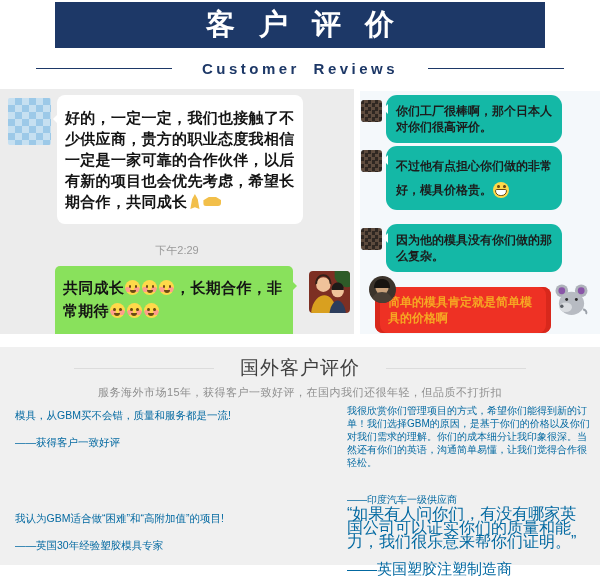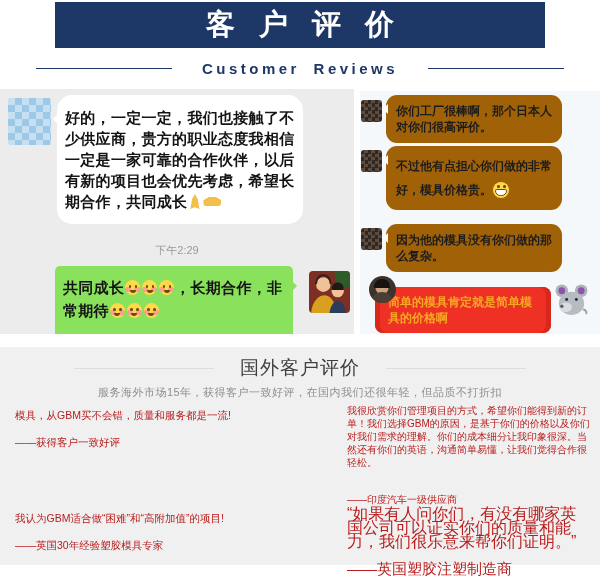--- a/index.html
+++ b/index.html
@@ -13,36 +13,36 @@
   .subheader{position:absolute;left:0;top:56px;width:600px;height:24px;
              display:flex;align-items:center;justify-content:center;gap:30px;}
   .subline{width:136px;height:1px;background:#1d3867;}
   .sub-en{color:#1d3867;font-size:15px;font-weight:bold;letter-spacing:3.5px;word-spacing:6px;white-space:nowrap;}
 
   
   .chat-left{position:absolute;left:0;top:89px;width:354px;height:245px;background:#ececec;overflow:hidden;}
   .avatar-blue{position:absolute;left:8px;top:9px;width:43px;height:47px;border-radius:2px;
     background:repeating-conic-gradient(#9cc9e8 0% 25%,#c6e0f1 0% 50%) 0 0/14px 14px,#aed3ec;}
   .bubble-in{position:absolute;left:57px;top:6px;width:246px;box-sizing:border-box;background:#fff;
-    border-radius:15px;padding:12px 8px;font-size:15px;line-height:21px;letter-spacing:0.3px;
+    border-radius:8px;padding:12px 8px;font-size:15px;line-height:21px;letter-spacing:0.3px;
     color:#141414;font-weight:600;}
   .bubble-in::before{content:"";position:absolute;left:-10px;top:18px;border:6px solid transparent;border-right-color:#fff;}
   .timestamp{position:absolute;left:0;top:154px;width:354px;text-align:center;font-size:11px;color:#9a9a9a;}
   .bubble-out{position:absolute;left:55px;top:177px;width:238px;box-sizing:border-box;background:#89e15c;
     border-radius:5px;padding:10px 8px;min-height:72px;font-size:15px;line-height:23px;letter-spacing:0.3px;
     color:#141414;font-weight:600;}
   .bubble-out::after{content:"";position:absolute;right:-10px;top:14px;border:6px solid transparent;border-left-color:#89e15c;}
   .avatar-photo{position:absolute;left:309px;top:182px;width:41px;height:42px;border-radius:4px;overflow:hidden;}
 
   
   .chat-right{position:absolute;left:360px;top:91px;width:240px;height:243px;background:#f4f8fb;overflow:hidden;}
   .r-avatar{position:absolute;left:1px;width:21px;height:22px;border-radius:3px;
     background:repeating-conic-gradient(#5d4b3e 0% 25%,#2f2722 0% 50%) 0 0/7px 7px;}
   .ra1{top:9px;} .ra2{top:59px;} .ra3{top:137px;}
-  .r-bubble{position:absolute;left:26px;width:176px;box-sizing:border-box;background:#a16207;border-radius:11px;
+  .r-bubble{position:absolute;left:26px;width:176px;box-sizing:border-box;background:#14b8a6;border-radius:11px;
     padding:8px 10px;font-size:12px;font-weight:700;line-height:16px;color:#1c1c1c;}
   .r-bubble::before{content:"";position:absolute;left:-8px;top:9px;border:5px solid transparent;border-right-color:#fff;}
   .rb1{top:4px;} .rb2{top:55px;line-height:24px;} .rb3{top:133px;}
   .reply-avatar{position:absolute;left:9px;top:185px;width:27px;height:27px;border-radius:50%;overflow:hidden;z-index:2;}
   .r-reply{position:absolute;left:15px;top:196px;width:176px;box-sizing:border-box;border-radius:8px;
     background:#ee3124;box-shadow:inset 5px 0 0 #d8281c,inset -5px 0 0 #d8281c;
     padding:7px 9px 7px 13px;font-size:12px;font-weight:700;line-height:16px;color:#f6a723;}
   .mouse-sticker{position:absolute;left:194px;top:192px;width:35px;height:33px;}
 
   
@@ -66,21 +66,21 @@
   .emoji.handshake::before{display:none;}
   .emoji.handshake::after{content:"";position:absolute;left:0;top:3px;width:18px;height:9px;background:#f2bf4a;
     clip-path:polygon(0 35%,30% 0,70% 0,100% 35%,100% 100%,0 100%);border-radius:3px;}
 
   
   .reviews{position:absolute;left:0;top:347px;width:600px;height:218px;background:#f0f0f0;}
   .rv-head{position:absolute;left:0;top:8px;width:600px;display:flex;align-items:center;justify-content:center;gap:26px;}
   .rv-line{width:140px;height:1px;background:#dcdcdc;}
   .rv-title{font-size:19px;color:#3f3f3f;letter-spacing:1px;white-space:nowrap;}
   .rv-sub{position:absolute;left:0;top:38px;width:600px;text-align:center;font-size:11px;color:#8e8e8e;letter-spacing:0.5px;}
-  .rv-item{position:absolute;color:#b91c1c;}
+  .rv-item{position:absolute;color:#0369a1;}
   .rv-quote{font-size:10.5px;line-height:14px;}
   .rv-source{font-size:10.5px;margin-top:14px;}
   .t1{left:15px;top:61px;width:285px;}
   .t2{left:15px;top:164px;width:285px;}
   .t3{left:347px;top:57px;width:243px;}
   .t3 .rv-quote{font-size:10px;line-height:13px;}
   .t3 .rv-source{font-size:10px;margin-top:24px;}
   .t4{left:347px;top:160px;width:243px;}
   .t4 .rv-quote{font-size:16px;line-height:14px;}
   .t4 .rv-source{font-size:15px;margin-top:11px;}

